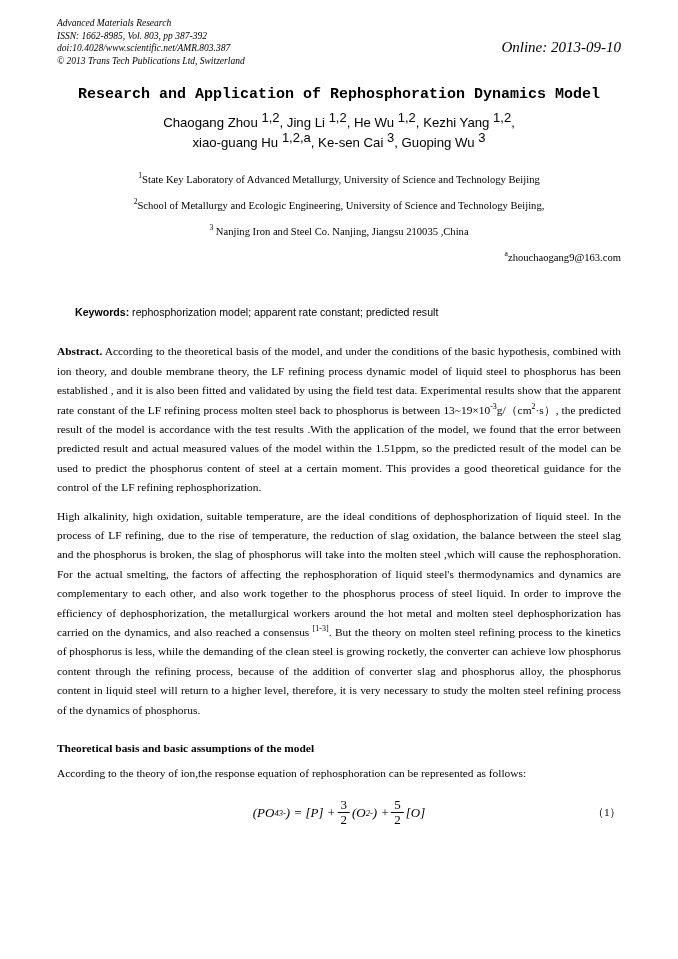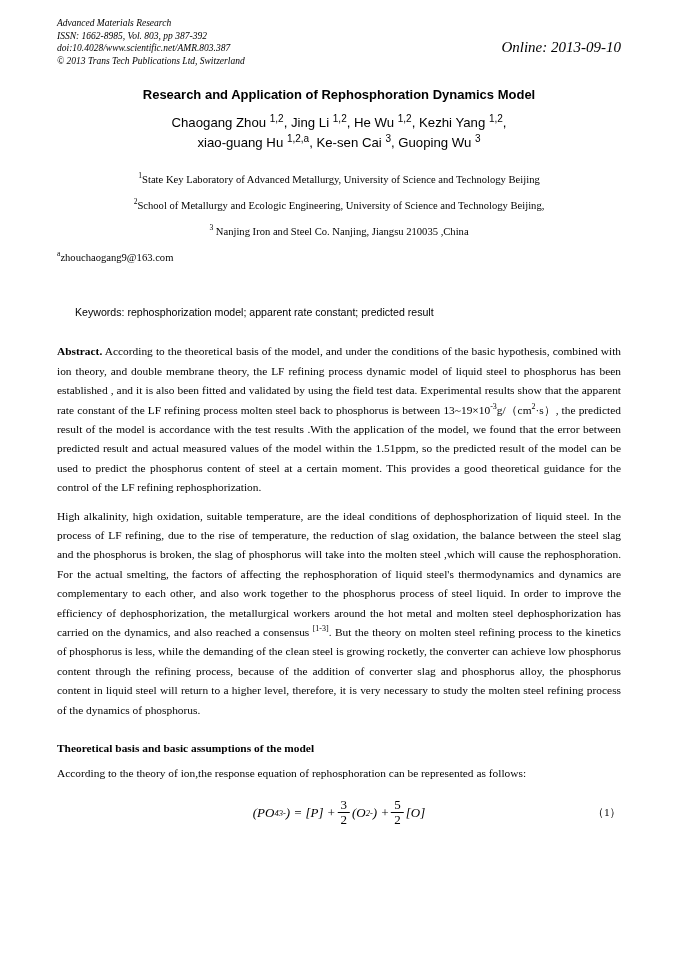--- a/index.html
+++ b/index.html
@@ -43,69 +43,69 @@
     right: 0;
     top: 0;
     font-style: italic;
     font-size: 15px;
     margin-top: 24px;
   }
   
   .title {
     margin-top: 19px;
     text-align: center;
-    font-family: Liberation Sans, sans-serif;
+    font-family: Liberation Mono, monospace;
     font-weight: bold;
-    font-size: 13px;
+    font-size: 15px;
     line-height: 18px;
   }
   .authors {
     margin-top: 9px;
     text-align: center;
     font-family: "Liberation Sans", sans-serif;
     font-size: 13.2px;
     line-height: 20px;
   }
   .authors sup {
-    font-size: 10px;
+    font-size: 13px;
     vertical-align: super;
     line-height: 0;
   }
   .affil {
     margin-top: 19px;
     text-align: center;
     font-size: 10.6px;
     line-height: 16px;
   }
   .affil.a2 { margin-top: 10px; }
   .affil.a3 { margin-top: 10px; }
   .affil sup {
     font-size: 7.6px;
     vertical-align: super;
     line-height: 0;
   }
   .email {
     margin-top: 10px;
-    text-align: left;
+    text-align: right;
     font-size: 10.6px;
     line-height: 16px;
   }
   .email sup {
     font-size: 7.6px;
     vertical-align: super;
     line-height: 0;
   }
   
   .keywords {
     margin-top: 39px;
     font-family: "Liberation Sans", sans-serif;
     font-size: 10.6px;
     line-height: 15px;
   }
-  .keywords b { font-weight: normal; padding-left: 18px; }
+  .keywords b { font-weight: bold; padding-left: 18px; }
   .abstract {
     margin-top: 22px;
     font-size: 11.4px;
     line-height: 19.4px;
     text-align: justify;
   }
   .abstract b { font-weight: bold; }
   .abstract sup, .para sup {
     font-size: 8px;
     vertical-align: super;

